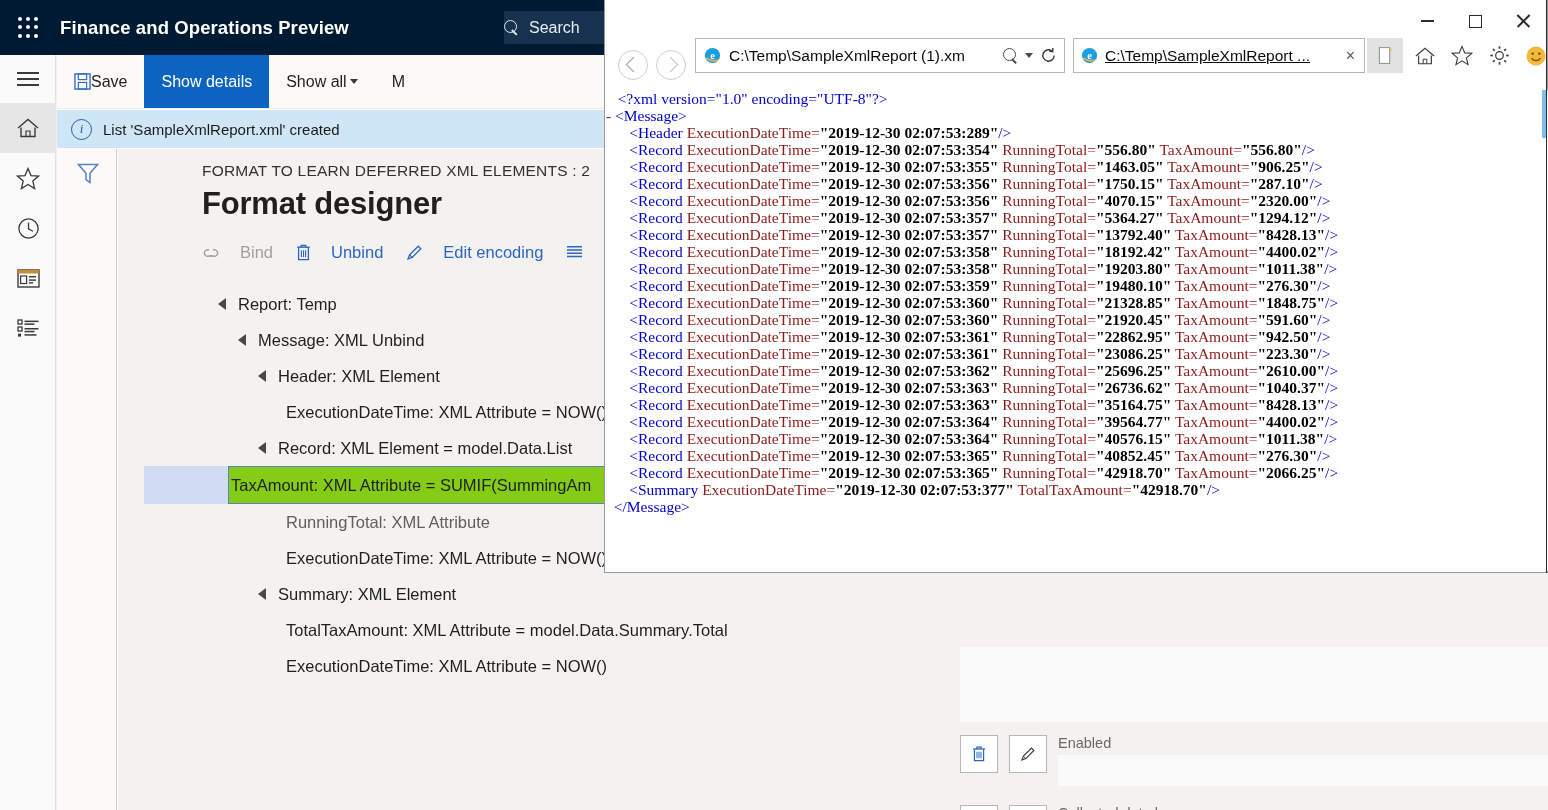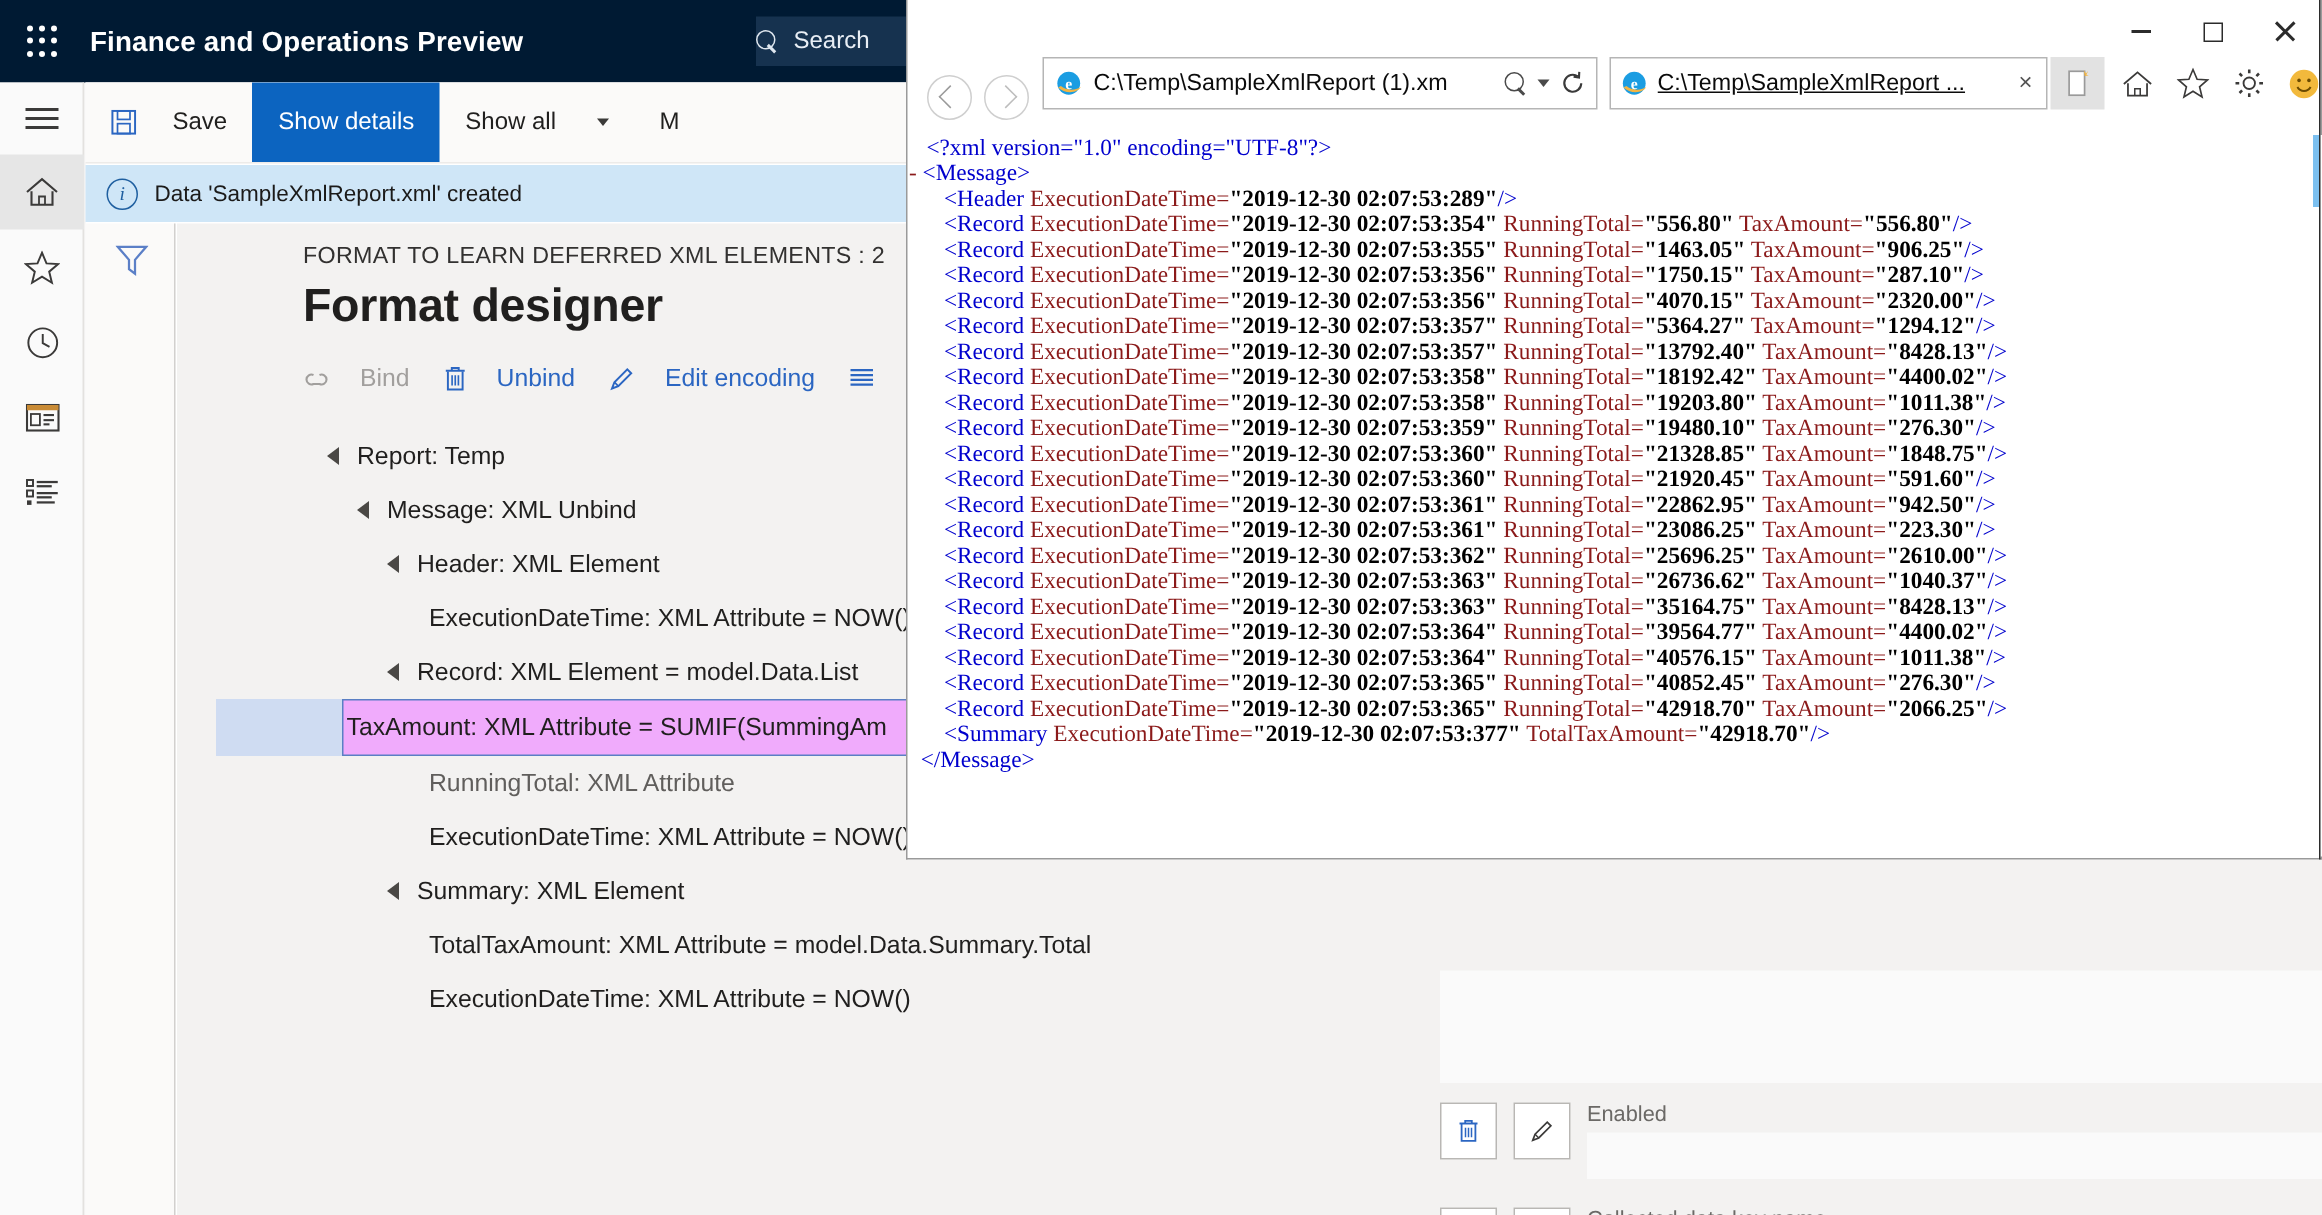--- a/index.html
+++ b/index.html
@@ -59,21 +59,21 @@
   .content {
     position: absolute; left: 57px; top: 55px; width: 1491px; height: 755px;
     background: #ffffff;
   }
   .cmdbar {
     position: absolute; left: 0; top: 0; width: 1491px; height: 54px;
     background: #fbfaf9; border-bottom: 1px solid #edebe9;
     display: flex; align-items: stretch;
   }
   .cmd-item {
-    display: flex; align-items: center; gap: 24px; padding: 0 17px;
+    display: flex; align-items: center; gap: 0; padding: 0 17px;
     font-size: 16px; color: #201f1e; cursor: pointer; white-space: nowrap;
   }
   .cmd-item.primary { background: #0c64c0; color: #ffffff; font-weight: normal; }
   .save-ico { width: 17px; height: 17px; }
   .chev { width: 0; height: 0; border-left: 4.5px solid transparent; border-right: 4.5px solid transparent; border-top: 5px solid #3b3a39; margin-left: 3px; }
 
   .msgbar {
     position: absolute; left: 0; top: 55px; width: 1491px; height: 38px;
     background: #cfe6f7; display: flex; align-items: center; gap: 11px; padding-left: 14px;
     font-size: 15px; color: #1b1a19;
@@ -106,21 +106,21 @@
   .node { display: flex; align-items: center; height: 36px; font-size: 16.5px; color: #201f1e; white-space: nowrap; }
   .node .tri {
     width: 0; height: 0; border-top: 6px solid transparent; border-bottom: 6px solid transparent;
     border-right: 8px solid #4a4845; margin-right: 12px; flex: 0 0 auto; cursor: pointer;
   }
   .node.sel {
     background: #cfdcf2; height: 38px; margin-left: -58px; padding-left: 58px;
     width: 461px;
   }
   .node.sel .celltext {
-    border: 1px solid #5a7fc4; background: #f0abfc; height: 38px; display: flex; align-items: center;
+    border: 1px solid #5a7fc4; background: #84cc16; height: 38px; display: flex; align-items: center;
     padding-left: 2px; width: 402px; overflow: hidden;
   }
   .node.muted { color: #605e5c; }
 
   
   .detailpane { position: absolute; left: 903px; top: 592px; width: 645px; height: 218px; }
   .dbox-top { position: absolute; left: 0; top: 0; width: 610px; height: 75px; background: #fafafa; }
   .prop-row { position: absolute; display: flex; align-items: flex-start; gap: 11px; }
   .sqbtn {
     width: 38px; height: 38px; border: 1px solid #b9b7b4; background: #ffffff;
@@ -288,21 +288,21 @@
           <span>Show all</span>
           <span class="chev"></span>
         </div>
         <div class="cmd-item">
           <span>M</span>
         </div>
       </div>
 
       <div class="msgbar">
         <div class="info-circle">i</div>
-        <span>Data 'SampleXmlReport.xml' created</span>
+        <span>List 'SampleXmlReport.xml' created</span>
       </div>
 
       <div class="filterstrip">
         <svg class="funnel" width="22" height="21" viewBox="0 0 22 21">
           <path d="M1.5 1.5 H20.5 L13 10.2 V19.5 L9 16.5 V10.2 Z" fill="none" stroke="#5b7fc7" stroke-width="1.5"></path>
         </svg>
       </div>
 
       <div class="designer">
         <div class="breadcrumb">FORMAT TO LEARN DEFERRED XML ELEMENTS : 2</div>

